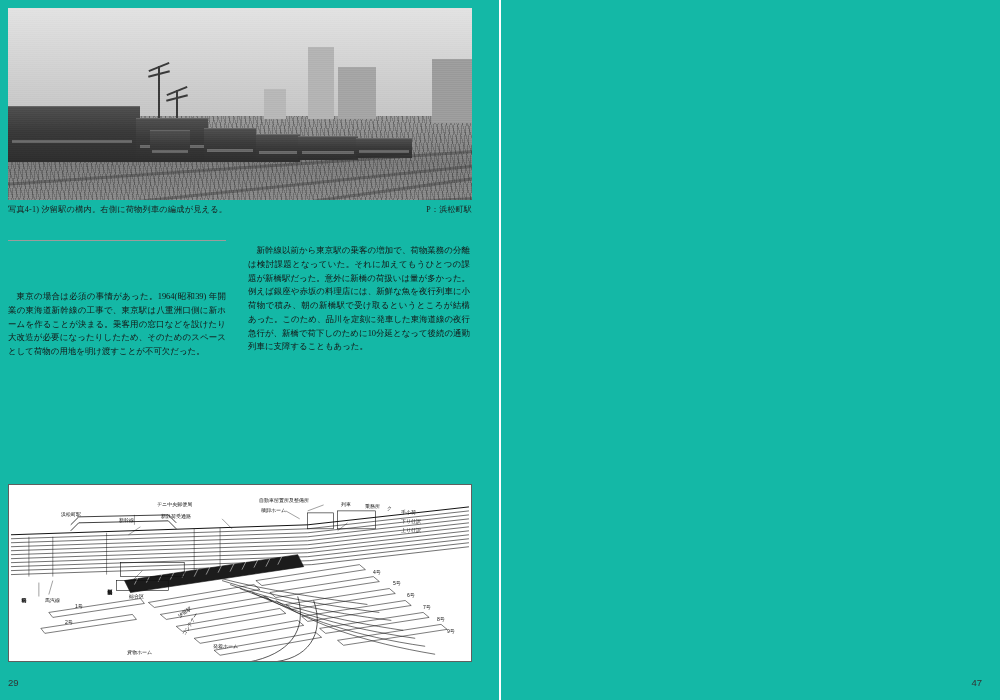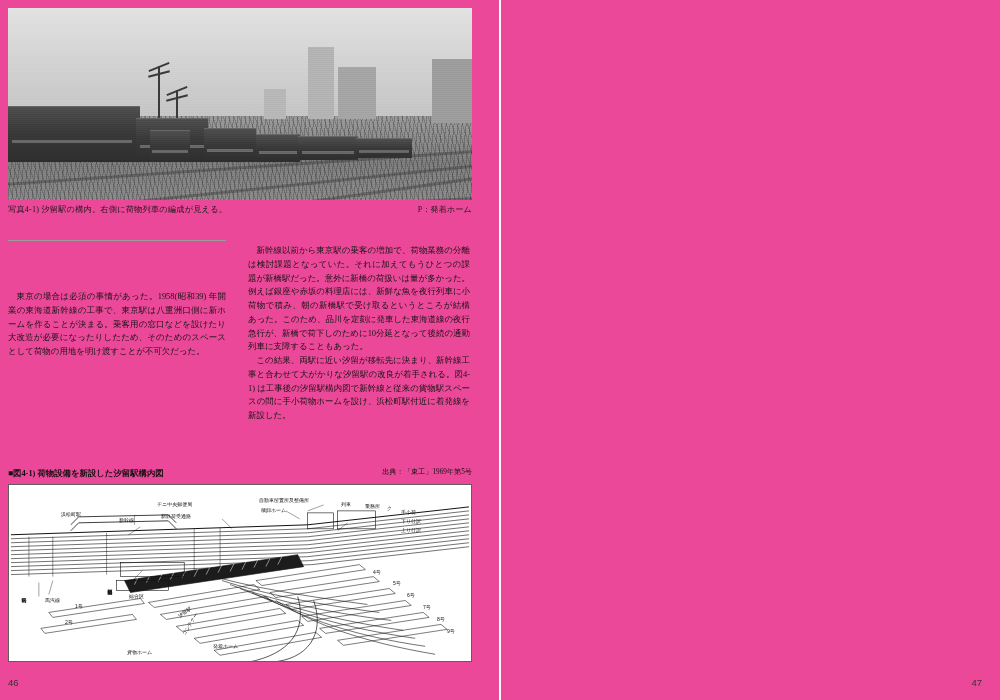--- a/index.html
+++ b/index.html
@@ -3,21 +3,21 @@
 <meta charset="utf-8">
 <style>
   * { box-sizing: border-box; }
   html, body {
     margin: 0; padding: 0;
     width: 1000px; height: 700px;
     background: #ffffff;
     font-family: "Liberation Serif", "DejaVu Serif", serif;
     overflow: hidden;
   }
-  #page { position: relative; width: 1000px; height: 700px; background: #ec4899; }
+  #page { position: relative; width: 1000px; height: 700px; background: #14b8a6; }
 
   
   .page-left  { position: absolute; left: 0;   top: 0; width: 500px; height: 700px; padding: 0; }
   .page-right { position: absolute; left: 492px; top: 0; width: 500px; height: 700px; padding: 0; }
 
   
   .photo { position: relative; overflow: hidden; background: #8d8d8d; }
 
   
   #photo-yard {
@@ -137,38 +137,33 @@
 
       <div class="railbed" style="left:-40px;bottom:28px;transform:rotate(-6deg);"></div>
       <div class="railbed" style="left:-40px;bottom:14px;transform:rotate(-8deg);"></div>
       <div class="railbed" style="left:-40px;bottom:44px;transform:rotate(-4deg);"></div>
       <div class="railbed" style="left:40px;bottom:2px;transform:rotate(-3deg);"></div>
       <div class="grain"></div>
     </div>
 
     <div id="cap-yard" class="caption-row">
       <span>写真4-1) 汐留駅の構内。右側に荷物列車の編成が見える。</span>
-      <span class="credit">P：発着ホーム</span>
+      <span class="credit">P：浜松町駅</span>
     </div>
 
     <div id="sec-rule" class="rule"></div>
 
     <div id="col-l1" class="col">
-      <p>東京の場合は必須の事情があった。1958(昭和39) 年開業の東海道新幹線の工事で、東京駅は八重洲口側に新ホームを作ることが決まる。乗客用の窓口などを設けたり大改造が必要になったりしたため、そのためのスペースとして荷物の用地を明け渡すことが不可欠だった。</p>
+      <p>東京の場合は必須の事情があった。1964(昭和39) 年開業の東海道新幹線の工事で、東京駅は八重洲口側に新ホームを作ることが決まる。乗客用の窓口などを設けたり大改造が必要になったりしたため、そのためのスペースとして荷物の用地を明け渡すことが不可欠だった。</p>
     </div>
 
     <div id="col-l2" class="col">
       <p>新幹線以前から東京駅の乗客の増加で、荷物業務の分離は検討課題となっていた。それに加えてもうひとつの課題が新橋駅だった。意外に新橋の荷扱いは量が多かった。例えば銀座や赤坂の料理店には、新鮮な魚を夜行列車に小荷物で積み、朝の新橋駅で受け取るというところが結構あった。このため、品川を定刻に発車した東海道線の夜行急行が、新橋で荷下しのために10分延となって後続の通勤列車に支障することもあった。</p>
-      <p>この結果、両駅に近い汐留が移転先に決まり、新幹線工事と合わせて大がかりな汐留駅の改良が着手される。図4-1) は工事後の汐留駅構内図で新幹線と従来の貨物駅スペースの間に手小荷物ホームを設け、浜松町駅付近に着発線を新設した。</p>
-    </div>
-
-    <div id="fig1-head" class="fig-head">
-      <span class="title">■図4-1) 荷物設備を新設した汐留駅構内図</span>
-      <span class="src">出典：「東工」1969年第5号</span>
-    </div>
+    </div>
+
 
     <div id="fig1-box" class="fig-box">
       <svg class="diagram" viewBox="0 0 464 178" preserveAspectRatio="none">
         <g stroke="#111" fill="none" stroke-width="0.6">
 
           <path d="M2,62 L300,52 L462,34"></path>
           <path d="M2,66 L300,56 L462,38"></path>
           <path d="M2,70 L300,60 L462,42"></path>
           <path d="M2,74 L300,64 L462,46"></path>
           <path d="M2,78 L300,68 L462,50"></path>
@@ -278,21 +273,21 @@
       <span class="dlabel" style="left:384px;top:95px;">5号</span>
       <span class="dlabel" style="left:398px;top:107px;">6号</span>
       <span class="dlabel" style="left:414px;top:119px;">7号</span>
       <span class="dlabel" style="left:428px;top:131px;">8号</span>
       <span class="dlabel" style="left:438px;top:143px;">9号</span>
       <span class="dlabel" style="left:118px;top:164px;">貨物ホーム</span>
       <span class="dlabel" style="left:168px;top:124px;transform:rotate(-34deg);">汐留駅</span>
       <span class="dlabel" style="left:204px;top:158px;">発着ホーム</span>
     </div>
 
-    <div id="folio-left" class="folio">46</div>
+    <div id="folio-left" class="folio">29</div>
   </div>
 
   <div id="gutter"></div>
 
   <div class="page-right">
 
     <div id="folio-right" class="folio">47</div>
   </div>
 
 </div>

